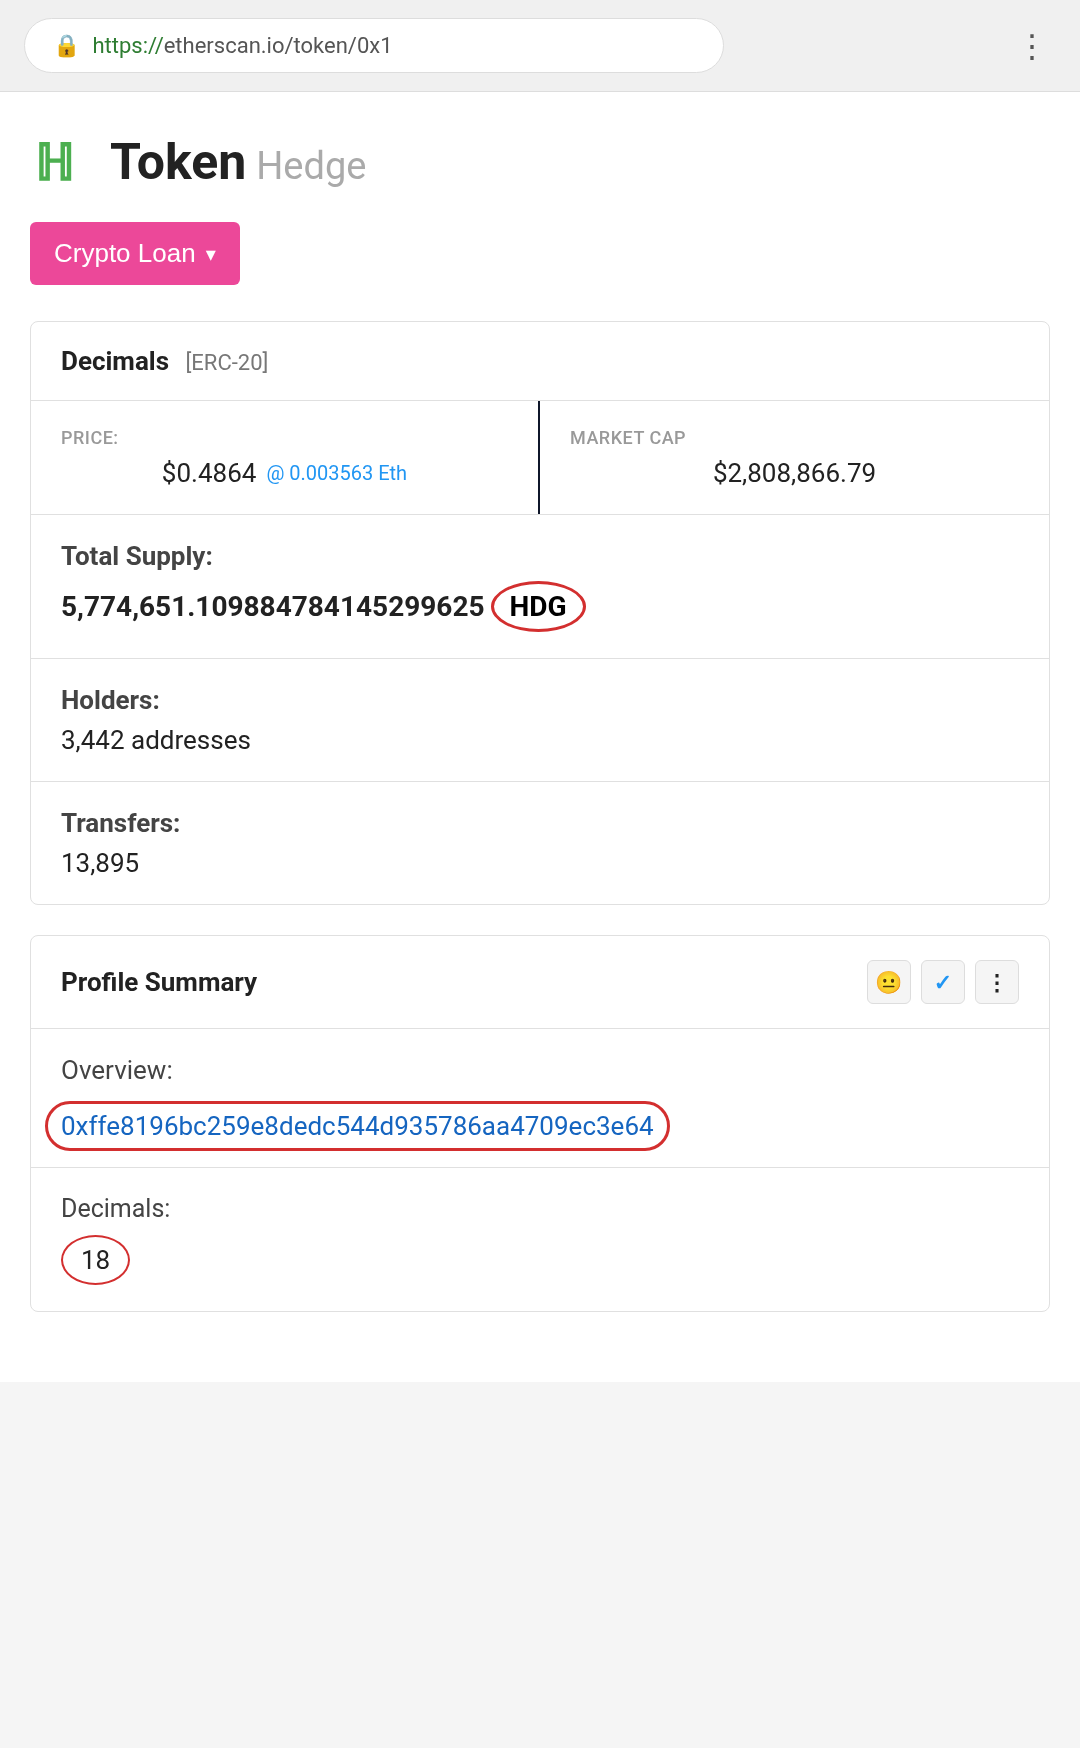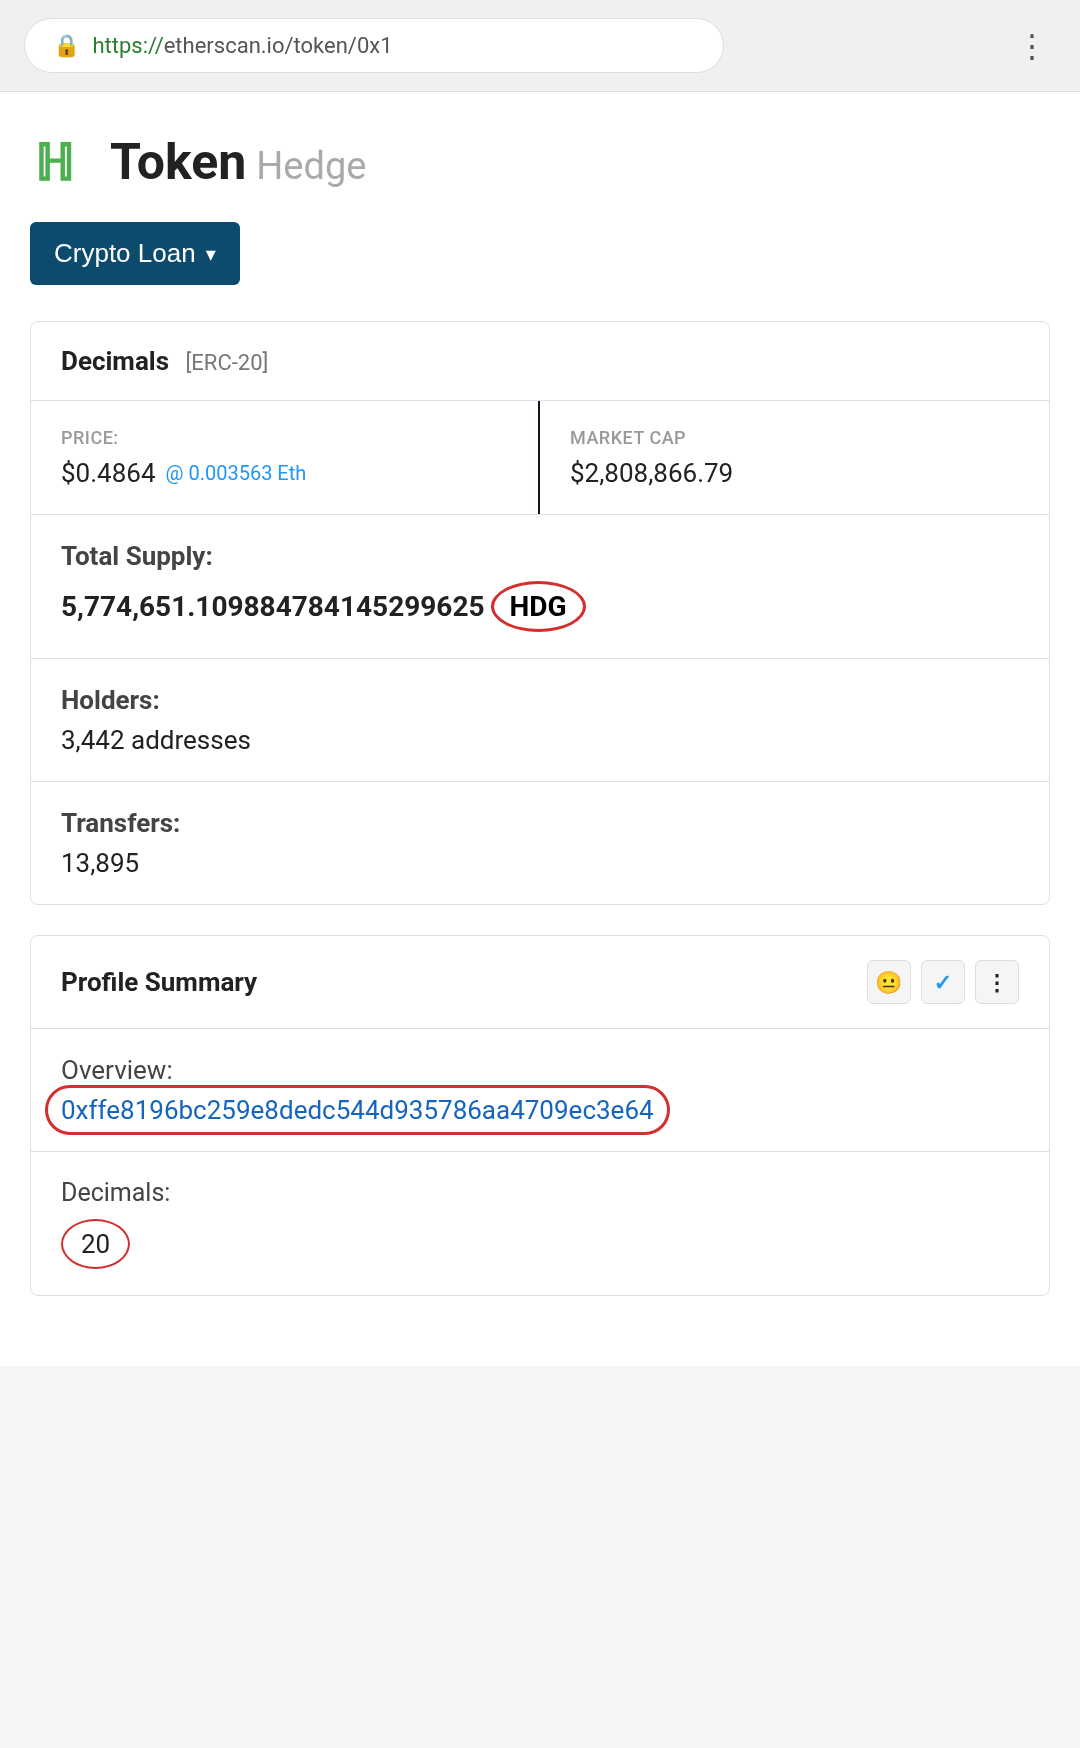--- a/index.html
+++ b/index.html
@@ -75,21 +75,21 @@
       font-weight: 400;
       color: #aaa;
       margin-left: 10px;
     }
 
     
     .crypto-loan-btn {
       display: inline-flex;
       align-items: center;
       gap: 10px;
-      background: #0c4a6e;
+      background: #ec4899;
       color: white;
       border: none;
       border-radius: 6px;
       padding: 16px 24px;
       font-size: 26px;
       font-weight: 500;
       cursor: pointer;
       margin-bottom: 36px;
     }
     .crypto-loan-btn .chevron {
@@ -142,20 +142,21 @@
       margin-bottom: 10px;
       font-weight: 500;
     }
     .cell-value {
       font-size: 26px;
       color: #222;
       display: flex;
       align-items: center;
       gap: 10px;
       flex-wrap: wrap;
+      justify-content: center;
     }
     .cell-value-sub {
       font-size: 20px;
       color: #2196F3;
     }
 
     
     .overview-row {
       padding: 26px 30px;
       border-bottom: 1px solid #e0e0e0;
@@ -310,27 +311,27 @@
           <span>✓</span>
         </div>
         <div class="icon-btn">
           <span>⋮</span>
         </div>
       </div>
     </div>
 
     <div class="overview-row">
       <div class="row-label" style="font-weight:400;font-size:26px;">Overview:</div>
-      <div style="position:relative;display:inline-block;margin-top:0;">
+      <div style="position:relative;display:inline-block;margin-top:16px;">
         <span style="position:absolute;top:-10px;left:-16px;right:-16px;bottom:-10px;border:3px solid #d32f2f;border-radius:30px;pointer-events:none;"></span>
         <a class="contract-link" href="#">0xffe8196bc259e8dedc544d935786aa4709ec3e64</a>
       </div>
     </div>
 
     <div class="overview-row">
       <div class="row-label" style="font-weight:400;font-size:25px;">Decimals:</div>
       <div style="margin-top:12px;">
-        <span class="decimal-circle">20</span>
+        <span class="decimal-circle">18</span>
       </div>
     </div>
   </div>
 
 </div>
 
 </body></html>

